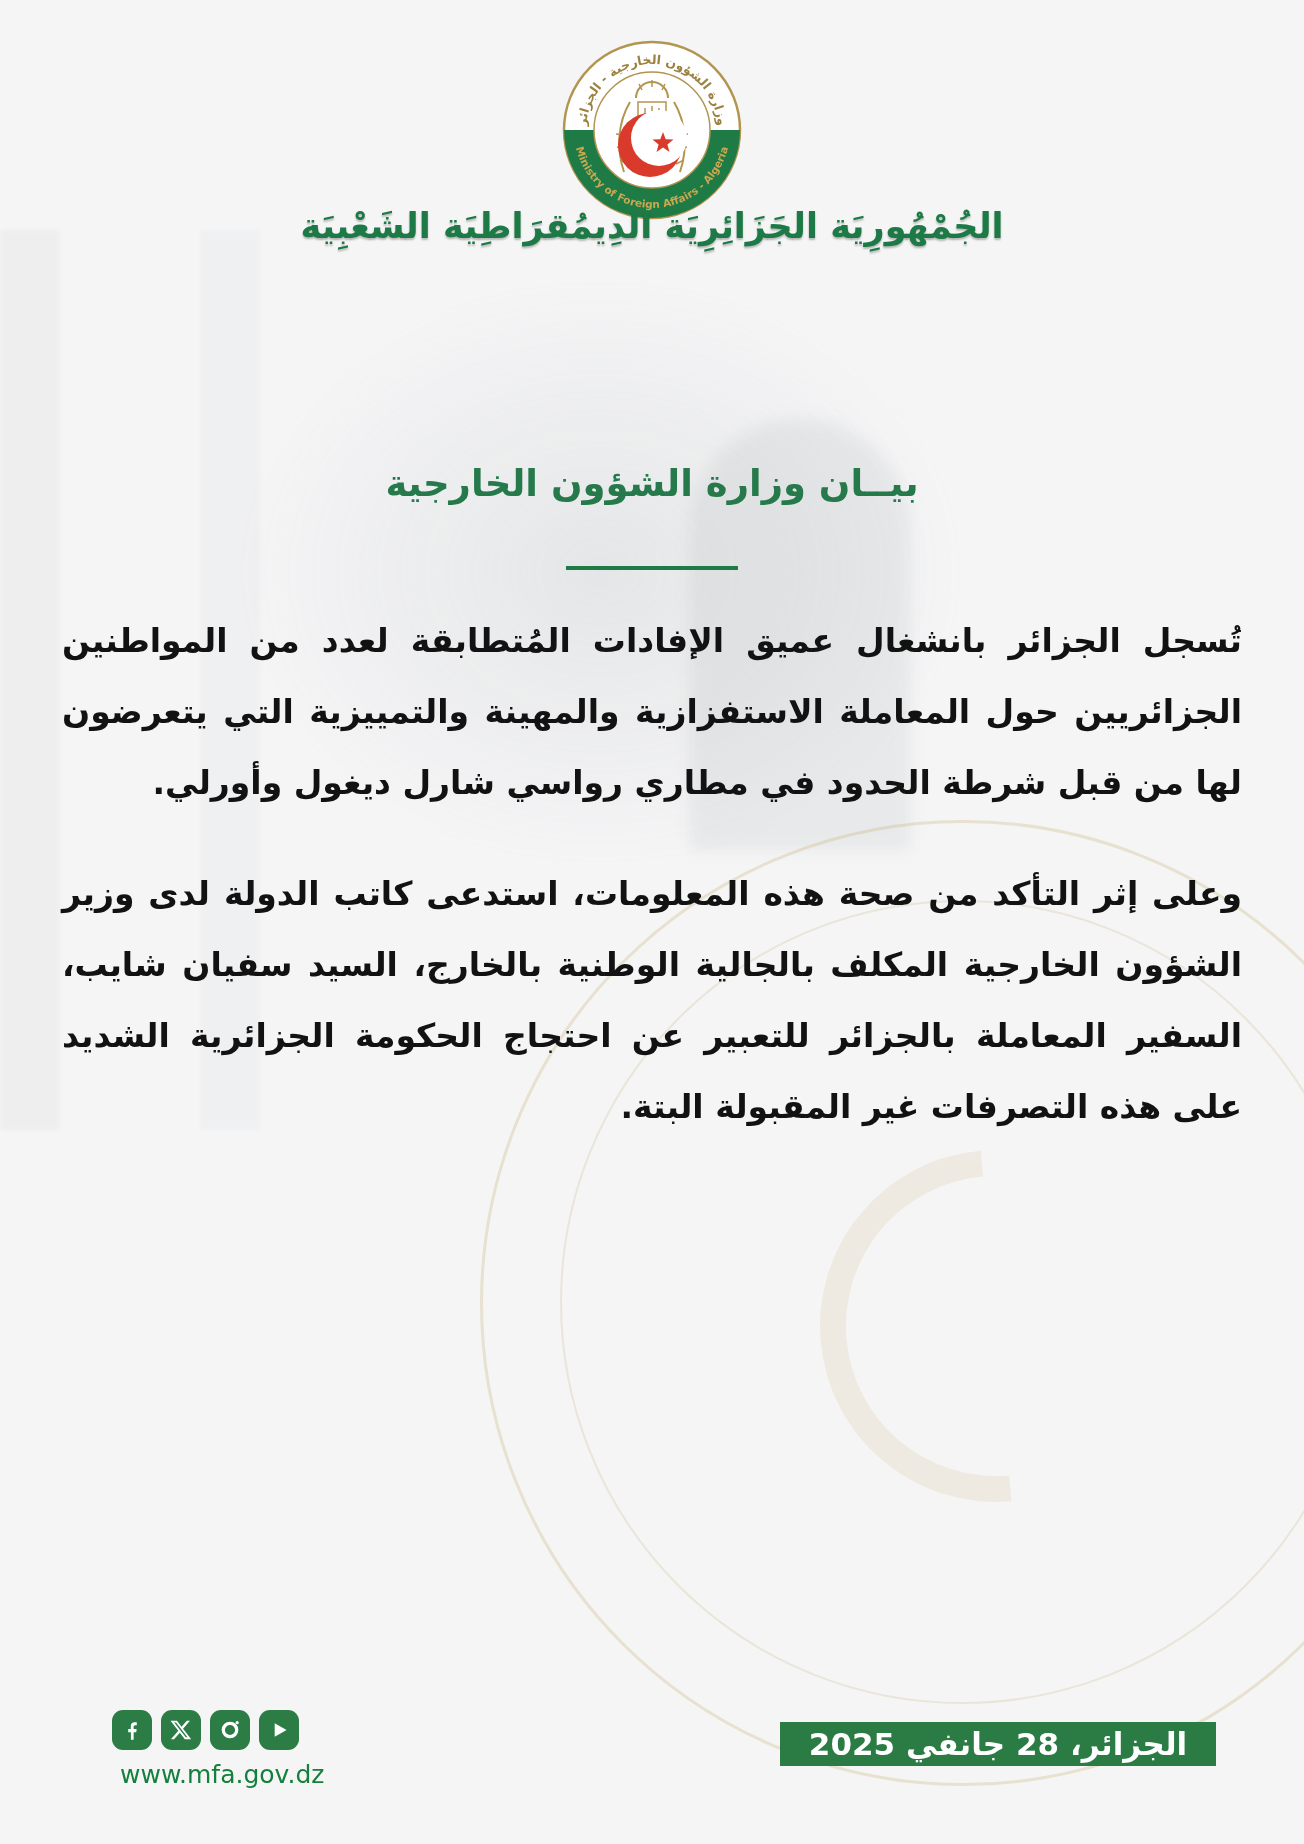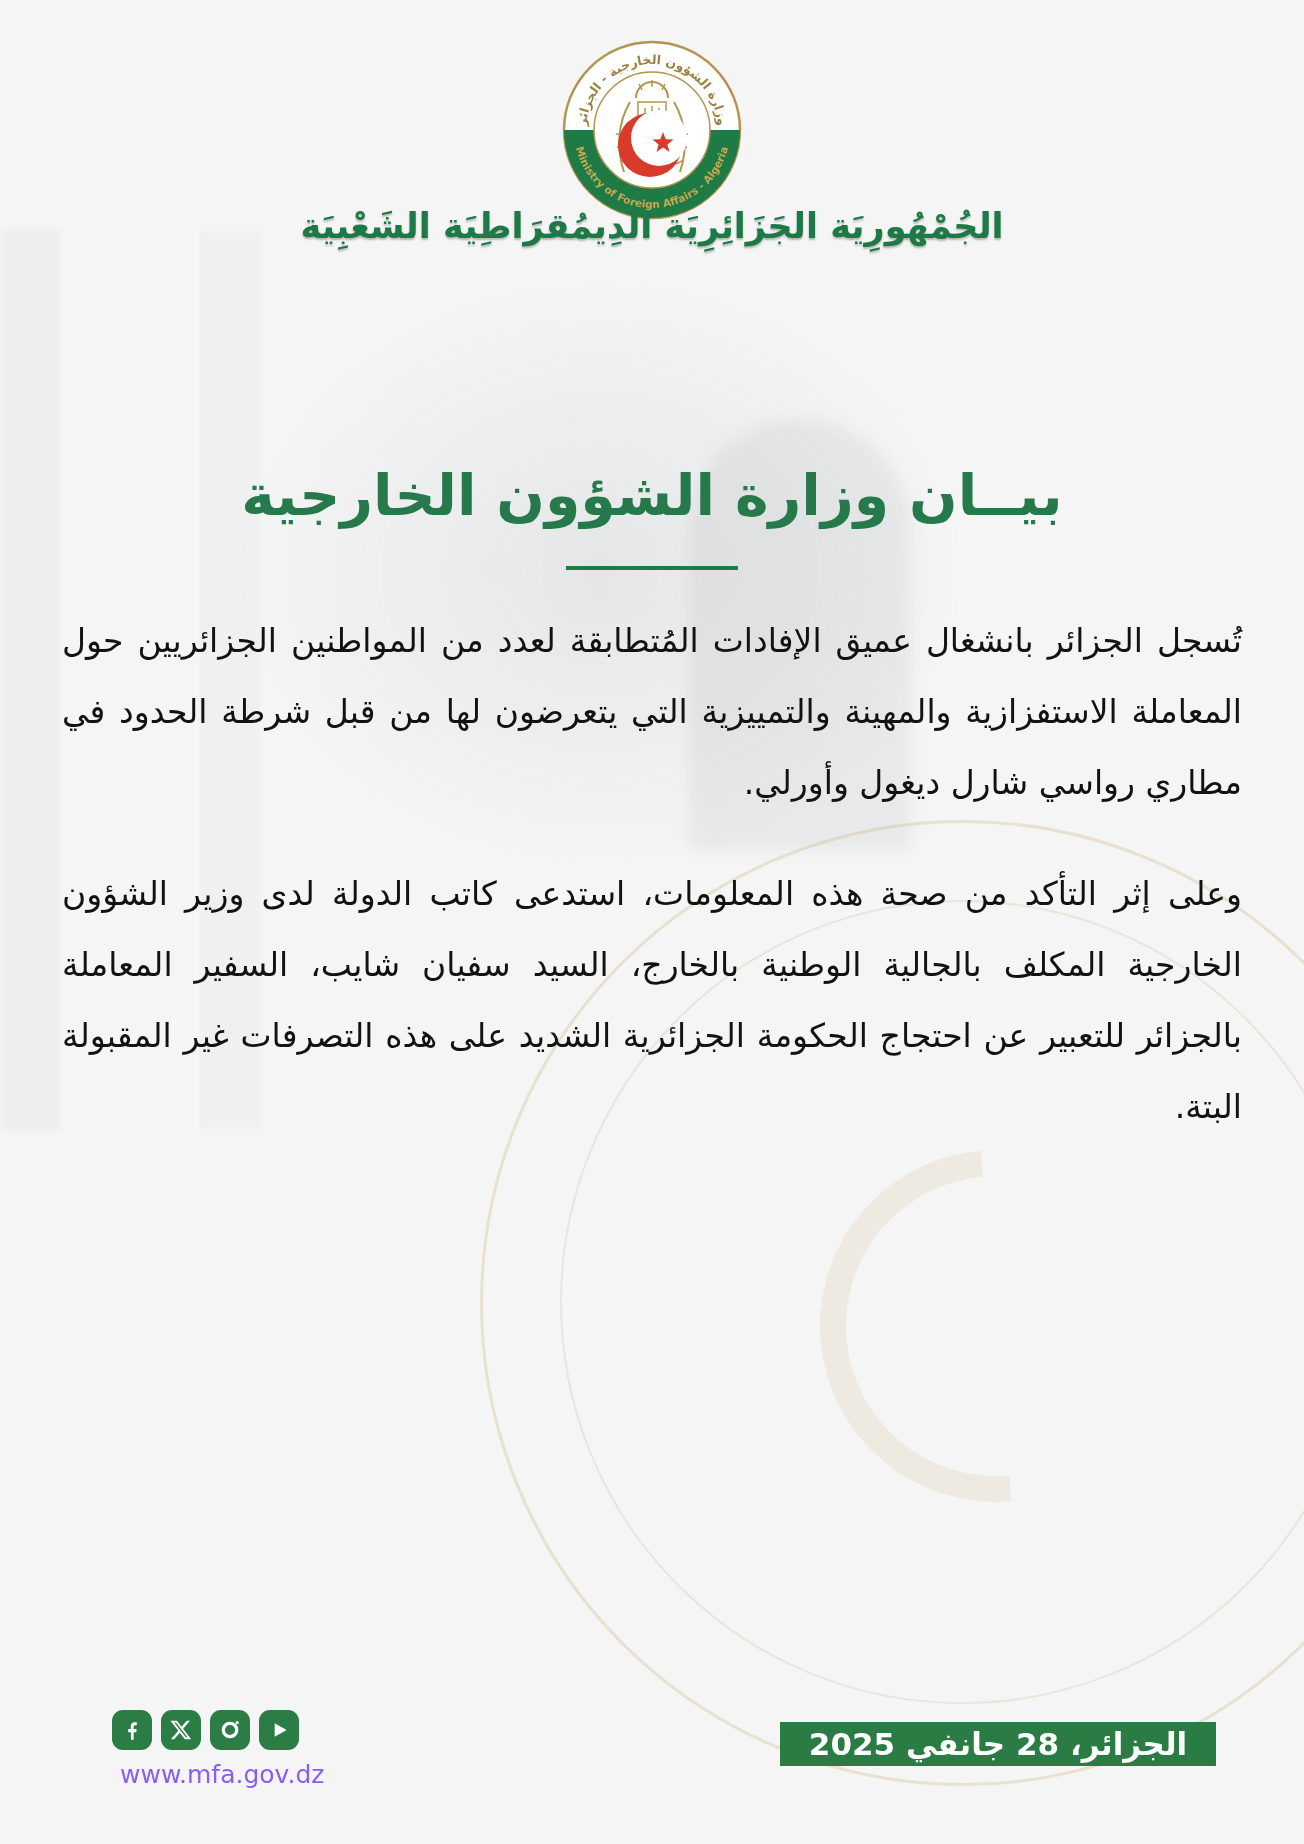--- a/index.html
+++ b/index.html
@@ -41,45 +41,45 @@
   .logo-wrap{position:absolute;top:40px;left:50%;transform:translateX(-50%);width:180px;height:180px;}
 
   
   .republic{
     position:absolute;top:206px;left:0;width:100%;text-align:center;
     font-size:35px;font-weight:bold;color:#1d7a46;direction:rtl;
     text-shadow:0 2px 2px rgba(40,40,40,0.30);
   }
   .statement-title{
     position:absolute;top:462px;left:0;width:100%;text-align:center;
-    font-size:57px;font-weight:bold;color:#26794b;direction:rtl;
+    font-size:37px;font-weight:bold;color:#26794b;direction:rtl;
   }
   .title-underline{
     position:absolute;top:566px;left:50%;transform:translateX(-50%);
     width:172px;height:4px;background:#1e7b45;
   }
 
   
   .body-text{
     position:absolute;top:606px;right:62px;left:62px;
     direction:rtl;text-align:justify;
-    font-size:33px;font-weight:normal;color:#121212;line-height:2.15;
+    font-size:33px;font-weight:bold;color:#121212;line-height:2.15;
   }
   .body-text p{margin:0 0 40px;}
 
   
   .footer-social{position:absolute;left:112px;top:1710px;display:flex;gap:9px;}
   .social-icon{
     width:40px;height:40px;border-radius:11px;background:#2c7c46;
     display:flex;align-items:center;justify-content:center;cursor:pointer;
   }
   .social-icon svg{width:26px;height:26px;display:block;}
   .website{
     position:absolute;left:120px;top:1760px;
-    font-size:25px;color:#8b5cf6;text-decoration:none;cursor:pointer;
+    font-size:25px;color:#15803d;text-decoration:none;cursor:pointer;
   }
   .date-box{
     position:absolute;left:780px;top:1722px;width:436px;height:44px;
     background:#2b7b44;color:#ffffff;direction:rtl;
     display:flex;align-items:center;justify-content:center;
     font-size:31px;font-weight:bold;
   }
 </style>
 </head>
 <body>

